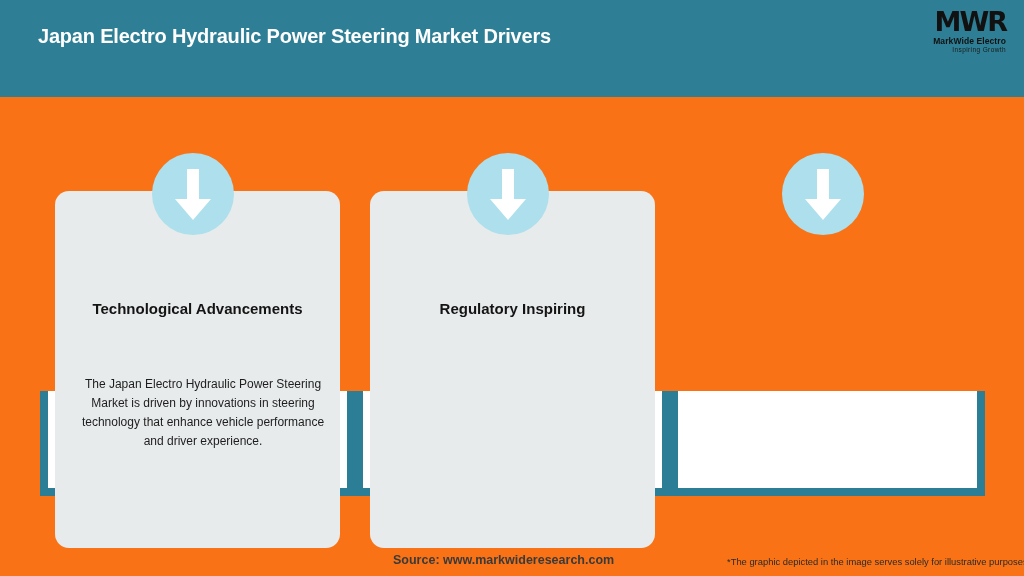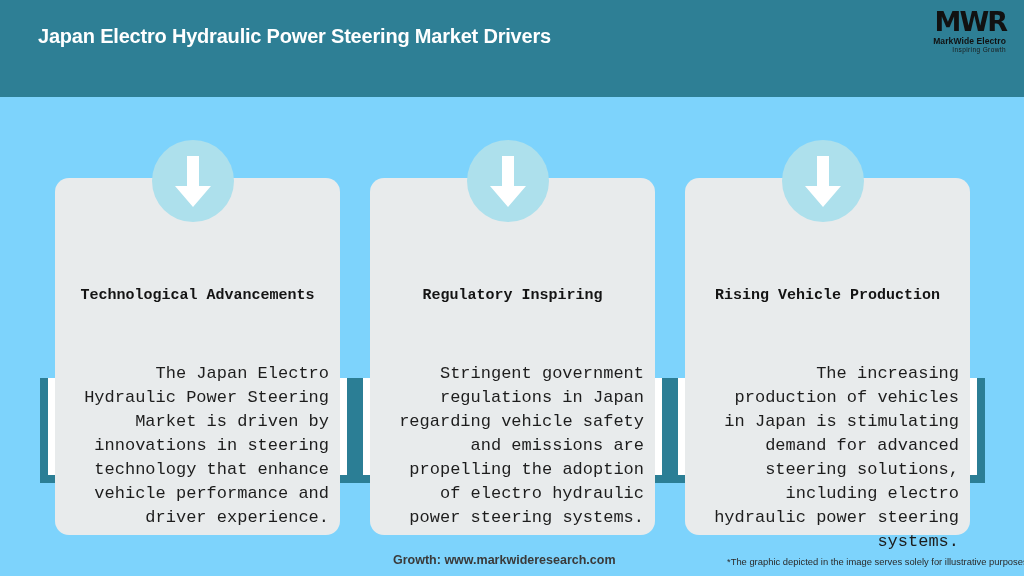--- a/index.html
+++ b/index.html
@@ -11,21 +11,21 @@
     height: 576px;
     background: #ffffff;
     font-family: "Liberation Sans", sans-serif;
     overflow: hidden;
     position: relative;
   }
   .infographic {
     position: relative;
     width: 1024px;
     height: 576px;
-    background: #7dd3fc;
+    background: #f97316;
   }
 
   
   .header-band {
     position: absolute;
     left: 0;
     top: 0;
     width: 1024px;
     height: 97px;
     background: #2e7f95;
@@ -78,24 +78,23 @@
   
   .cards-layer {
     position: absolute;
     left: 0;
     top: 0;
     width: 1024px;
     height: 576px;
   }
   .card-group {
     position: absolute;
-    top: 140px;
+    top: 153px;
     width: 315px;
     height: 405px;
-    font-family: Liberation Mono, monospace;
   }
   .card-group.g1 { left: 40px; }
   .card-group.g2 { left: 355px; }
   .card-group.g3 { left: 670px; }
 
   
   .frame {
     position: absolute;
     left: 0;
     top: 238px;
@@ -150,24 +149,24 @@
     font-size: 15px;
     font-weight: bold;
     color: #141414;
     line-height: 19px;
   }
   .card-body {
     position: absolute;
     left: 22px;
     top: 184px;
     width: 252px;
-    text-align: right;
-    font-size: 17px;
+    text-align: center;
+    font-size: 12px;
     color: #1d1d1d;
-    line-height: 24px;
+    line-height: 19px;
   }
 
   
   .footer-source {
     position: absolute;
     left: 393px;
     top: 553px;
     font-size: 12.5px;
     font-weight: bold;
     color: #3a3a3a;
@@ -213,42 +212,37 @@
         </svg>
       </div>
     </div>
 
     <div class="card-group g2">
       <div class="frame">
         <div class="frame-inner"></div>
       </div>
       <div class="card">
         <div class="card-title">Regulatory Inspiring</div>
-        <div class="card-body">Stringent government regulations in Japan regarding vehicle safety and emissions are propelling the adoption of electro hydraulic power steering systems.</div>
       </div>
       <div class="icon-circle">
         <svg class="arrow" viewBox="0 0 40 52" xmlns="http://www.w3.org/2000/svg">
           <path d="M14 0 H26 V30 H38 L20 51 L2 30 H14 Z" fill="#ffffff"></path>
         </svg>
       </div>
     </div>
 
     <div class="card-group g3">
       <div class="frame">
         <div class="frame-inner"></div>
       </div>
-      <div class="card">
-        <div class="card-title">Rising Vehicle Production</div>
-        <div class="card-body">The increasing production of vehicles in Japan is stimulating demand for advanced steering solutions, including electro hydraulic power steering systems.</div>
-      </div>
       <div class="icon-circle">
         <svg class="arrow" viewBox="0 0 40 52" xmlns="http://www.w3.org/2000/svg">
           <path d="M14 0 H26 V30 H38 L20 51 L2 30 H14 Z" fill="#ffffff"></path>
         </svg>
       </div>
     </div>
 
   </div>
 
-  <div class="footer-source">Growth: www.markwideresearch.com</div>
+  <div class="footer-source">Source: www.markwideresearch.com</div>
   <div class="footer-note">*The graphic depicted in the image serves solely for illustrative purposes</div>
 
 </div>
 
 </body></html>

